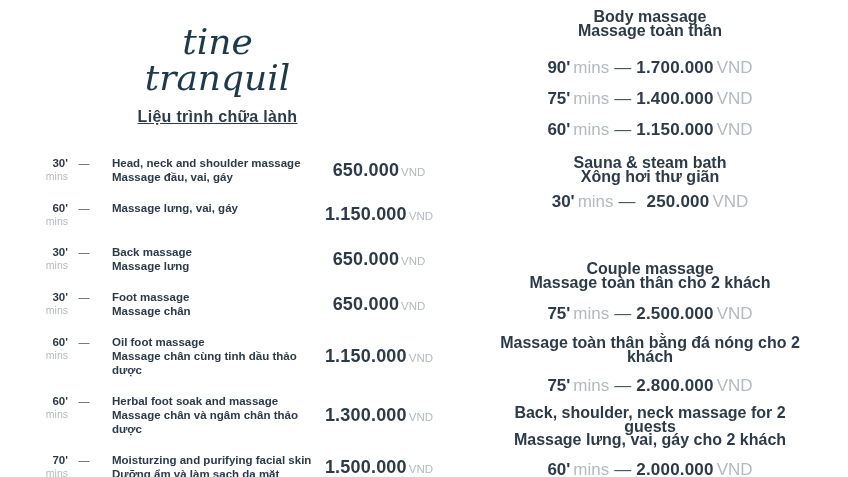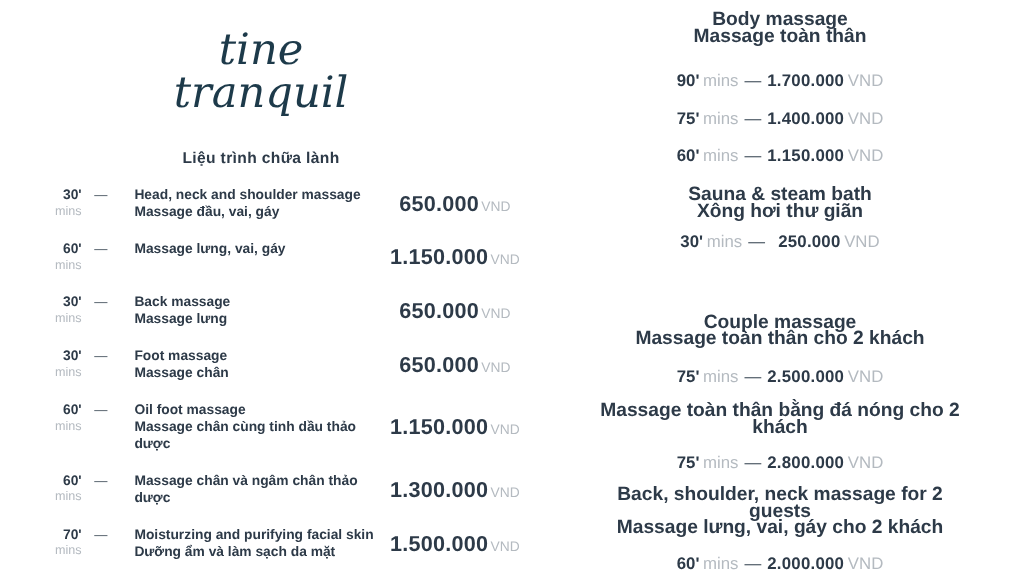--- a/index.html
+++ b/index.html
@@ -11,41 +11,41 @@
     -webkit-font-smoothing:antialiased;
   }
 
   
   .brand { position:absolute; left:105px; top:24px; width:225px; text-align:center; }
   .logo-line {
     font-family:"DejaVu Serif", serif; font-style:italic;
     font-size:36px; line-height:36px; color:#1d3a4a; font-weight:500;
   }
   .brand-subtitle {
-    margin-top:28px; font-size:13px; font-weight:700;
-    color:#2d3a48; letter-spacing:.3px;
+    margin-top:12px; font-size:16px; font-weight:700;
+    color:#2d3a48; letter-spacing:.3px;text-decoration:underline;
   }
 
   
   .services { position:absolute; left:26px; top:156px; width:390px; }
   .row { display:flex; align-items:flex-start; margin-bottom:17px; }
   .dur { width:42px; text-align:right; flex:none; }
   .dur-val { font-size:11.5px; font-weight:700; color:#2d3a48; line-height:14px; }
   .dur-unit { font-size:10.5px; font-weight:400; color:#b4bac0; line-height:13px; }
   .dash { width:32px; text-align:center; flex:none; font-size:11px; color:#46535f; line-height:14px; }
   .names { width:218px; flex:none; }
   .name-en, .name-vi { font-size:11.5px; font-weight:700; color:#2d3a48; line-height:14px;padding-left:12px; }
   .price { width:122px; flex:none; text-align:center; align-self:center; white-space:nowrap; }
   .price-val { font-size:18px; font-weight:700; color:#2d3a48; letter-spacing:.2px; }
   .price-cur { font-size:11.5px; font-weight:400; color:#b4bac0; margin-left:2px; }
 
   
   .right-col { position:absolute; left:498px; top:10px; width:304px; text-align:center; }
   .sec-title { font-size:16px; font-weight:700; color:#2d3a48; line-height:13.5px; }
-  .sec-price { font-size:14px; line-height:13px; white-space:nowrap; }
+  .sec-price { font-size:17px; line-height:13px; white-space:nowrap; }
   .pv-dur  { font-weight:700; color:#2d3a48; }
   .pv-unit { font-weight:400; color:#b4bac0; margin-left:3px; }
   .pv-dash { color:#46535f; margin:0 5px; }
   .pv-price{ font-weight:700; color:#2d3a48; letter-spacing:.2px; }
   .pv-cur  { font-weight:400; color:#b4bac0; margin-left:3px; }
   .wide-gap .pv-dash { margin:0 11px 0 5px; }
 
   
   .mt24 { margin-top:24px; }
   .mt18 { margin-top:18px; }
@@ -142,20 +142,21 @@
       </div>
     </div>
 
     <div class="row">
       <div class="dur">
         <div class="dur-val">60'</div>
         <div class="dur-unit">mins</div>
       </div>
       <div class="dash">—</div>
       <div class="names">
+        <div class="name-en">Herbal foot soak and massage</div>
         <div class="name-vi">Massage chân và ngâm chân thảo dược</div>
       </div>
       <div class="price">
         <span class="price-val">1.300.000</span><span class="price-cur">VND</span>
       </div>
     </div>
 
     <div class="row">
       <div class="dur">
         <div class="dur-val">70'</div>

